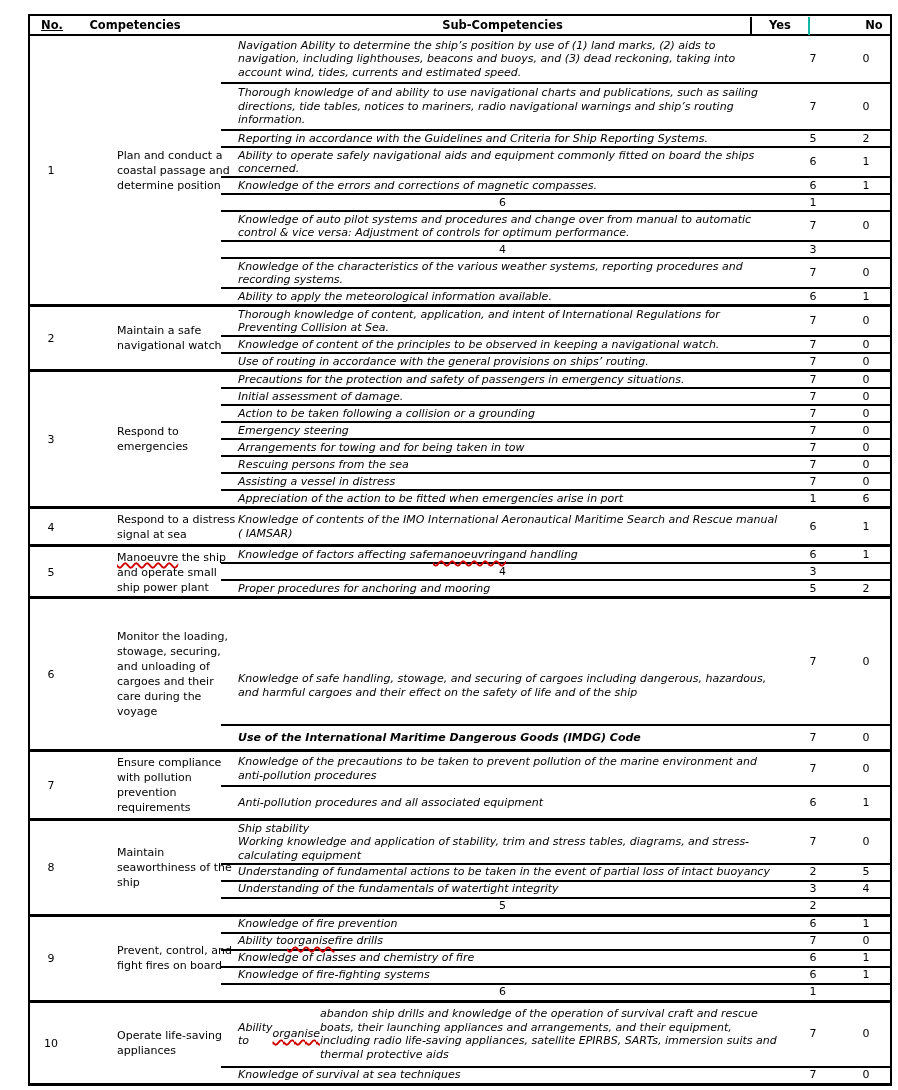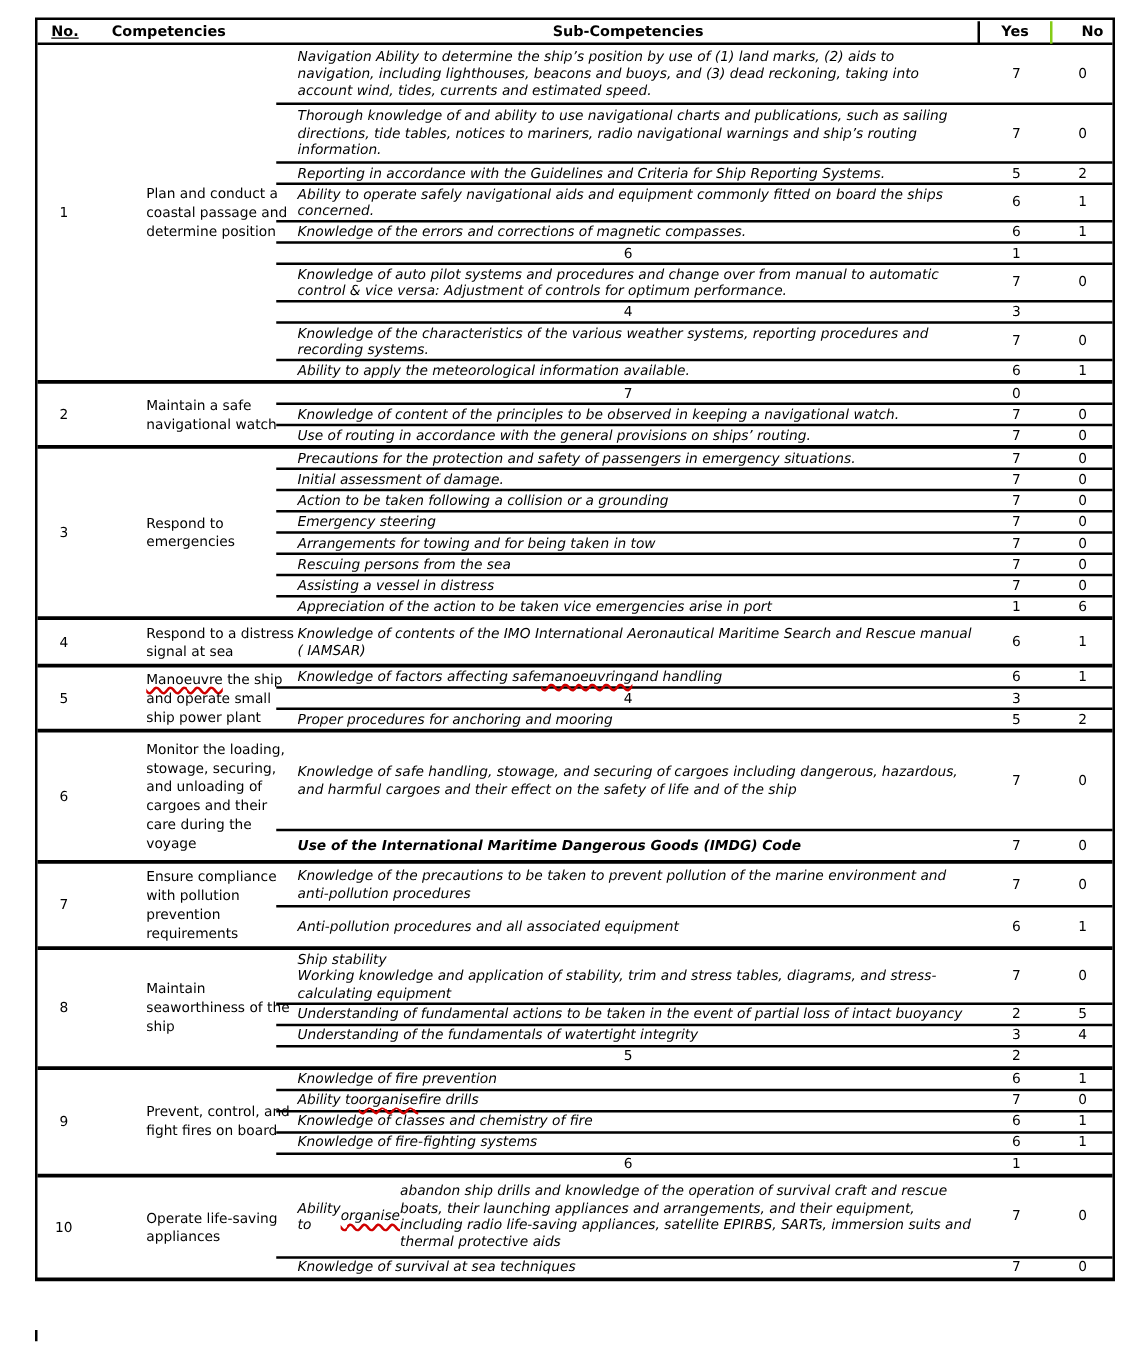--- a/index.html
+++ b/index.html
@@ -20,22 +20,22 @@
   .thead{
     position:relative;height:18px;
     border-bottom:2px solid #000;
     font-weight:bold;font-size:11.5px;
   }
   .thead span{position:absolute;top:1px;text-align:center;line-height:16px;}
   .h-no{left:0;width:44px;text-decoration:underline;}
   .h-comp{left:40px;width:130px;}
   .h-sub{left:191px;width:563px;}
   .h-yes-cell{
-    position:absolute;left:752px;top:0;width:60px;height:18px;
-    border-left:2px solid #000;border-right:2px solid #84cc16;
+    position:absolute;left:720px;top:0;width:60px;height:18px;
+    border-left:2px solid #000;border-right:2px solid #14b8a6;
     box-sizing:border-box;text-align:center;line-height:16px;
   }
   .h-noo{left:812px;width:64px;}
   
   .group{position:relative;border-top:3px solid #000;}
   .group:first-of-type{border-top:none;}
   .g-no{
     position:absolute;left:0;top:50%;transform:translateY(-50%);
     width:42px;text-align:center;
   }
@@ -136,20 +136,21 @@
             <div class="sub-yes">6</div>
             <div class="sub-no">1</div>
           </div>
         </div>
       </div>
       <div class="group">
         <div class="g-no">2</div>
         <div class="g-label">Maintain a safe navigational watch</div>
         <div class="subs">
           <div class="sub-row">
+            <div class="sub-text">Thorough knowledge of content, application, and intent of International Regulations for Preventing Collision at Sea.</div>
             <div class="sub-yes">7</div>
             <div class="sub-no">0</div>
           </div>
           <div class="sub-row">
             <div class="sub-text">Knowledge of content of the principles to be observed in keeping a navigational watch.</div>
             <div class="sub-yes">7</div>
             <div class="sub-no">0</div>
           </div>
           <div class="sub-row">
             <div class="sub-text">Use of routing in accordance with the general provisions on ships’ routing.</div>
@@ -191,21 +192,21 @@
             <div class="sub-text">Rescuing persons from the sea</div>
             <div class="sub-yes">7</div>
             <div class="sub-no">0</div>
           </div>
           <div class="sub-row">
             <div class="sub-text">Assisting a vessel in distress</div>
             <div class="sub-yes">7</div>
             <div class="sub-no">0</div>
           </div>
           <div class="sub-row">
-            <div class="sub-text">Appreciation of the action to be taken vice emergencies arise in port</div>
+            <div class="sub-text">Appreciation of the action to be fitted when emergencies arise in port</div>
             <div class="sub-yes">1</div>
             <div class="sub-no">6</div>
           </div>
         </div>
       </div>
       <div class="group">
         <div class="g-no">4</div>
         <div class="g-label">Respond to a distress signal at sea</div>
         <div class="subs">
           <div class="sub-row">
@@ -233,21 +234,21 @@
             <div class="sub-yes">5</div>
             <div class="sub-no">2</div>
           </div>
         </div>
       </div>
       <div class="group">
         <div class="g-no">6</div>
         <div class="g-label">Monitor the loading, stowage, securing, and unloading of cargoes and their care during the voyage</div>
         <div class="subs">
           <div class="sub-row">
-            <div class="sub-text" style="min-height: 76px;">Knowledge of safe handling, stowage, and securing of cargoes including dangerous, hazardous, and harmful cargoes and their effect on the safety of life and of the ship</div>
+            <div class="sub-text" style="min-height: 76px; margin-top: 48px;">Knowledge of safe handling, stowage, and securing of cargoes including dangerous, hazardous, and harmful cargoes and their effect on the safety of life and of the ship</div>
             <div class="sub-yes">7</div>
             <div class="sub-no">0</div>
           </div>
           <div class="sub-row">
             <div class="sub-text" style="min-height: 22px; font-weight: bold;">Use of the International Maritime Dangerous Goods (IMDG) Code</div>
             <div class="sub-yes">7</div>
             <div class="sub-no">0</div>
           </div>
         </div>
       </div>

